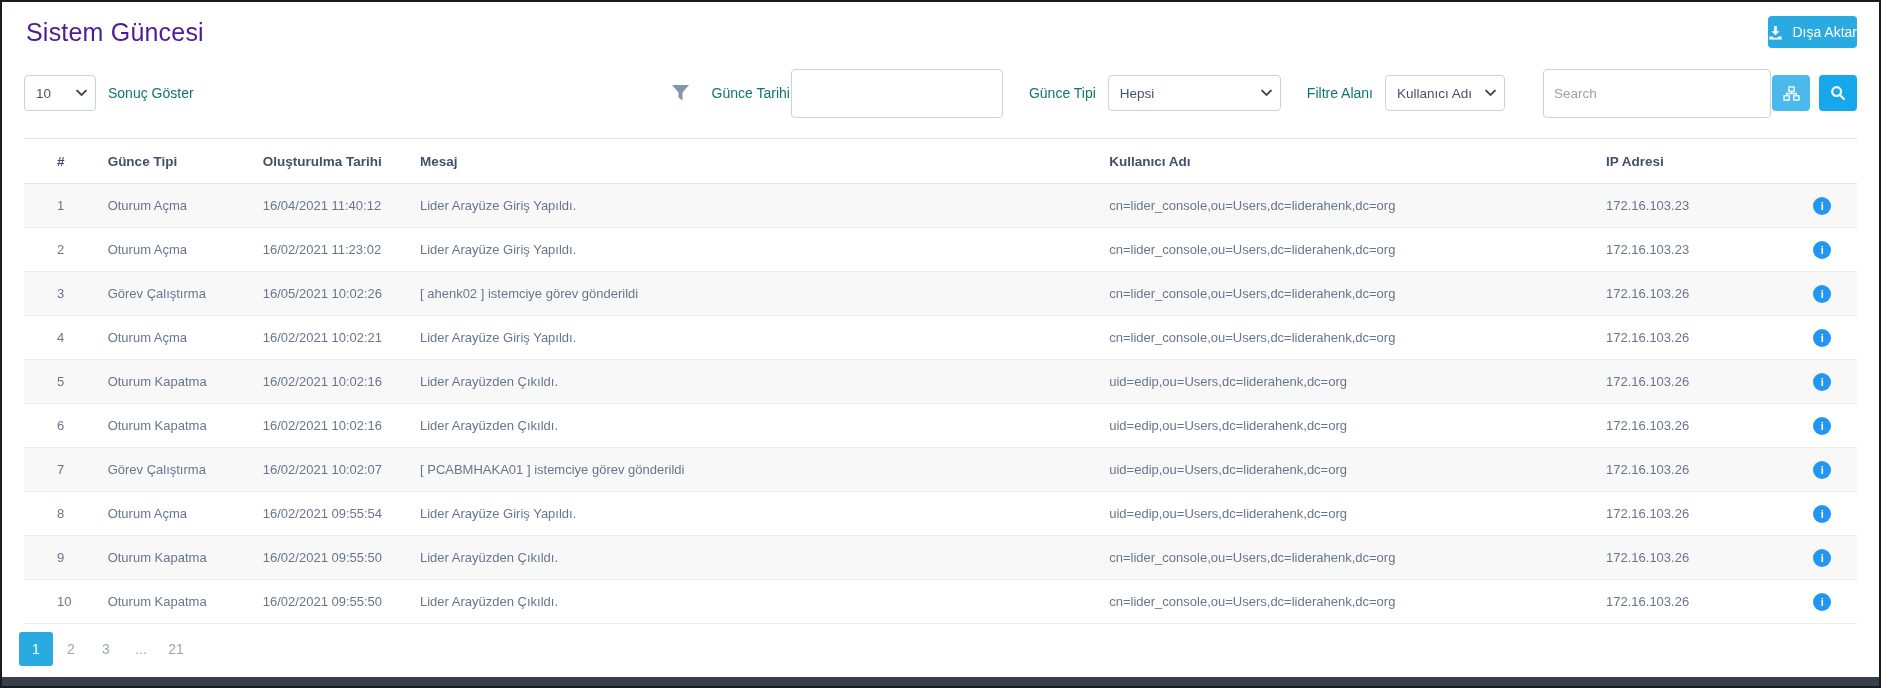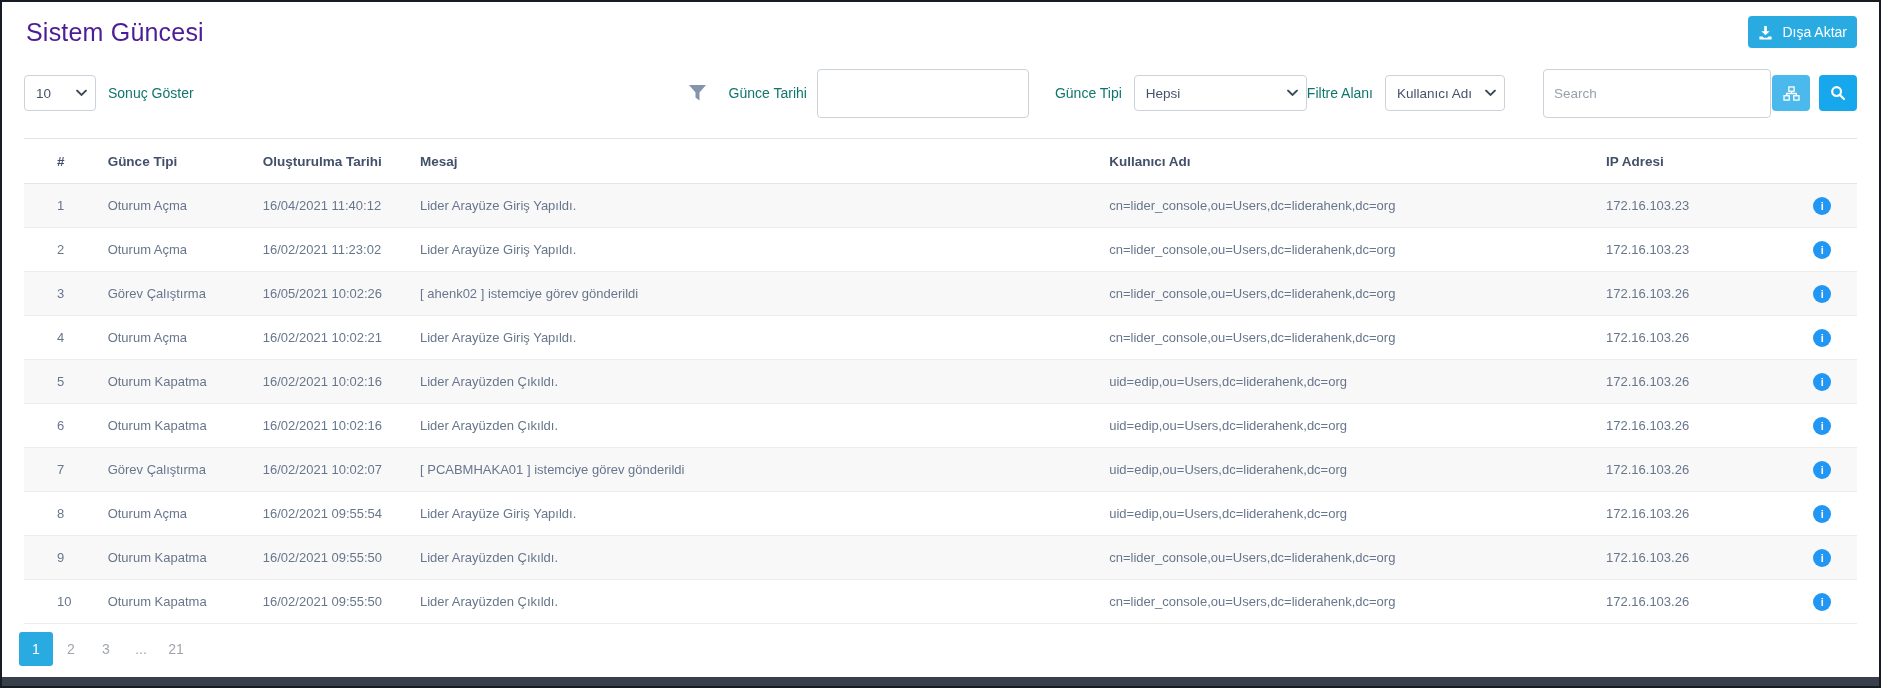--- a/index.html
+++ b/index.html
@@ -2,21 +2,21 @@
 <html style="--accent: #29abe2; --info: #2196f3;"><head>
 <meta charset="utf-8">
 <style>
   html,body{margin:0;padding:0;background:#e8e8e8;font-family:"Liberation Sans",sans-serif;}
   .screen{position:relative;width:1881px;height:688px;background:#fff;border:2px solid #171c23;box-sizing:border-box;overflow:hidden;}
   .content{padding:0 22px;}
 
   
   .page-header{display:flex;justify-content:space-between;align-items:flex-start;margin-top:14px;height:46px;}
   .page-title{font-size:25px;font-weight:400;color:#4c1d95;letter-spacing:.2px;margin:2px 0 0 2px;}
-  .btn-export{display:inline-flex;align-items:center;gap:9px;height:32px;padding:0 10px;background:var(--accent,#29abe2);
+  .btn-export{display:inline-flex;align-items:center;gap:9px;height:32px;padding:0 0;background:var(--accent,#29abe2);
     color:#fff;font-size:14px;border:none;border-radius:4px;cursor:pointer;font-family:inherit;}
 
   
   .controls{display:flex;align-items:center;margin-top:12px;height:38px;}
   .ctrl-label{font-size:14px;color:#0f766e;white-space:nowrap;}
   .select-wrap{position:relative;display:inline-block;}
   .select-wrap select{appearance:none;-webkit-appearance:none;-moz-appearance:none;height:36px;border:1px solid #ccd2da;
     border-radius:4px;background:#fff;color:#46536a;font-size:13.5px;font-family:inherit;padding:0 26px 0 11px;box-sizing:border-box;}
   .select-wrap .chev{position:absolute;right:9px;top:50%;transform:translateY(-50%);pointer-events:none;}
   .txt-input{height:49px;border:1px solid #ccd2da;border-radius:4px;box-sizing:border-box;padding:16px 10px;font-size:13.5px;
@@ -24,25 +24,25 @@
   .txt-input::placeholder{color:#99a1ad;}
   .spacer{flex:1;}
   .icon-btn{width:38px;height:36px;border:none;border-radius:4px;display:inline-flex;align-items:center;justify-content:center;cursor:pointer;}
   .btn-tree{background:#4cb9ec;}
   .btn-search{background:#17a7ec;}
 
   
   .sel-pagesize select{width:72px;}
   .lbl-pagesize{margin-left:12px;}
   .funnel{margin-right:22px;display:inline-flex;}
-  .lbl-date{margin-right:10px;}
+  .lbl-date{margin-right:1px;}
   .inp-date{width:212px;margin-right:26px;}
   .lbl-type{margin-right:12px;}
   .sel-type select{width:173px;}
-  .sel-type{}
+  .sel-type{margin-right:26px;}
   .lbl-field{margin-right:12px;}
   .sel-field select{width:120px;}
   .sel-field{margin-right:38px;}
   .inp-search{width:228px;margin-right:1px;}
   .btn-tree{margin-right:9px;}
 
   
   table.log{width:100%;border-collapse:collapse;table-layout:fixed;margin-top:26px;}
   table.log th{height:44px;text-align:left;font-size:13.5px;font-weight:bold;color:#42506a;
     border-top:1px solid #e4e4e4;border-bottom:1px solid #e4e4e4;padding:0;}

